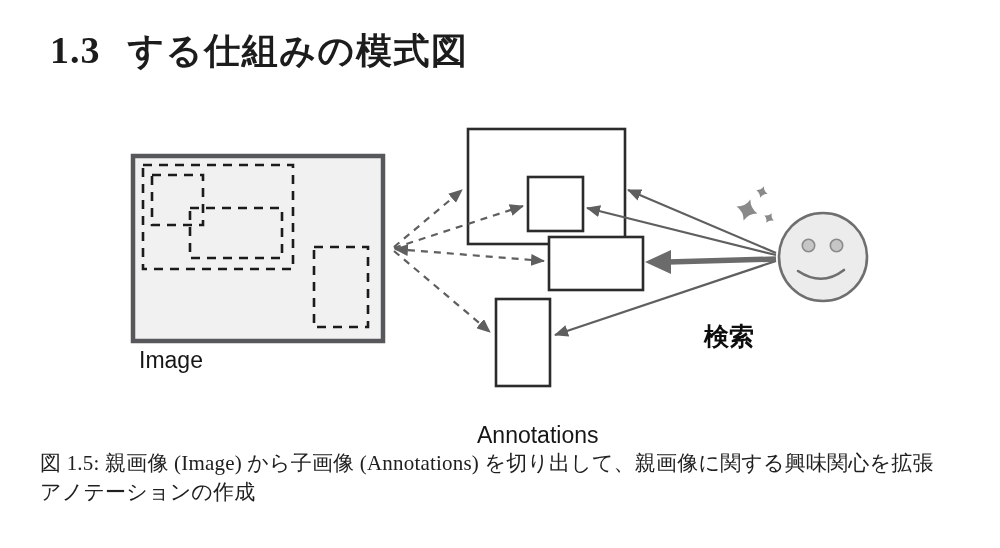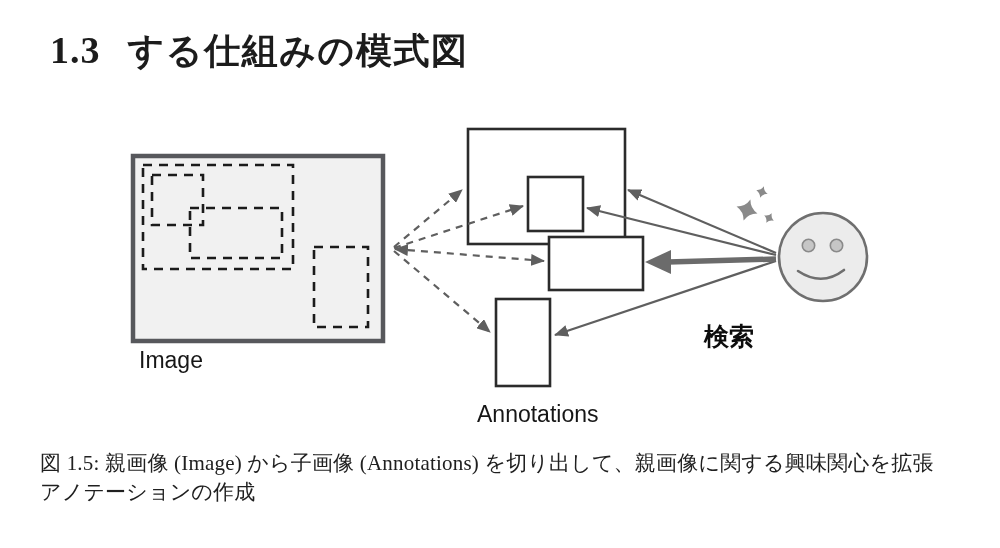--- a/index.html
+++ b/index.html
@@ -21,21 +21,21 @@
   }
 
   .fig-canvas { position: absolute; left: 0; top: 0; width: 1000px; height: 548px; }
 
   .diagram-label {
     position: absolute; font-size: 23px; color: #161616;
     font-family: "Liberation Sans", "DejaVu Sans", sans-serif;
     white-space: nowrap;
   }
   .label-image { left: 139px; top: 347px; }
-  .label-annotations { left: 477px; top: 401px; }
+  .label-annotations { left: 477px; top: 422px; }
   .label-search { left: 704px; top: 284px; font-size: 25px; font-weight: 700; color: #0d0d0d; margin-top: 36px; }
 
   .caption {
     position: absolute; left: 40px; top: 449px; width: 930px;
     font-family: "Liberation Serif", "DejaVu Serif", serif;
     font-size: 21px; line-height: 29px; color: #202020;
     letter-spacing: 0.2px;
   }
   .caption .cap-line { white-space: nowrap; }
 </style>

